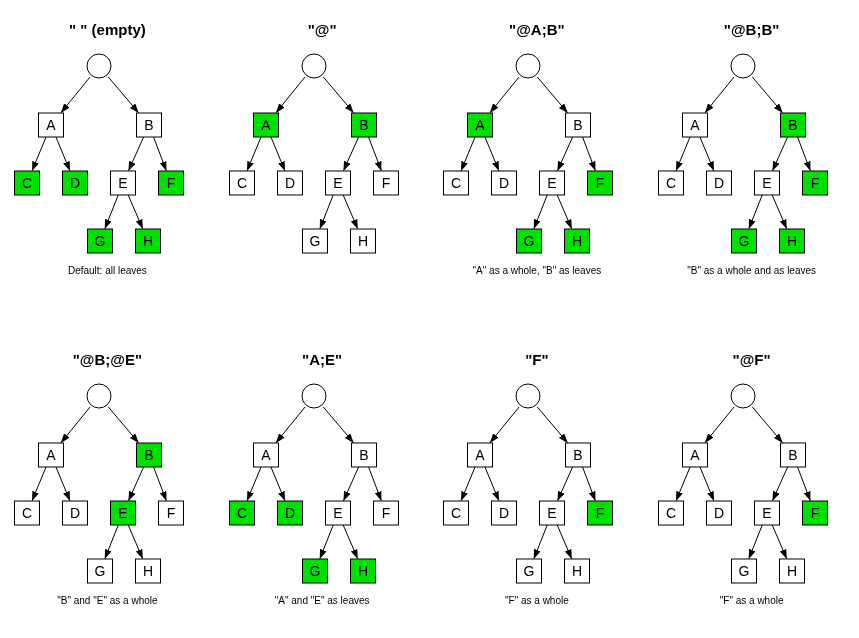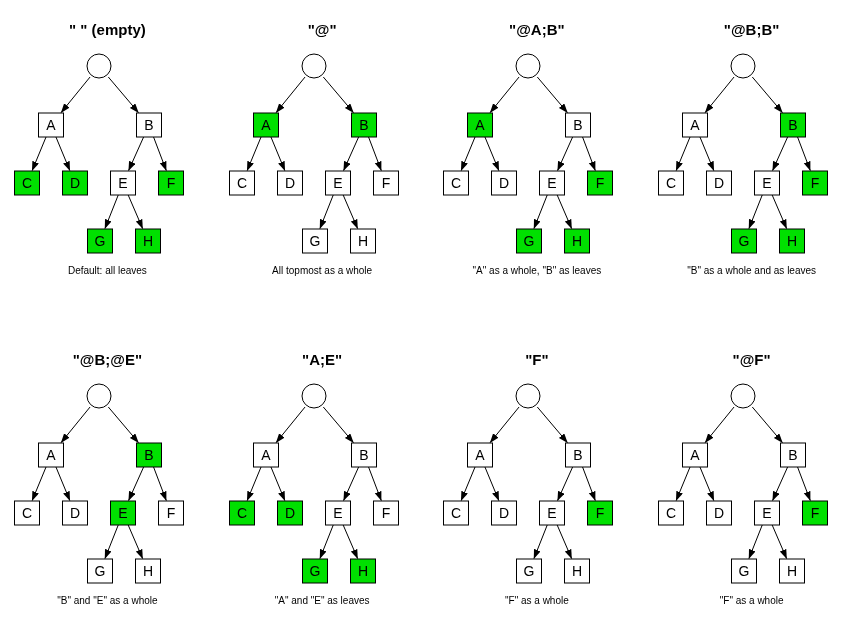--- a/index.html
+++ b/index.html
@@ -159,21 +159,20 @@
         </g>
         <g>
           <rect x="87.5" y="183" width="25" height="24" class="node-shape" fill="#ffffff"></rect>
           <text x="100" y="200" text-anchor="middle">G</text>
         </g>
         <g>
           <rect x="135.5" y="183" width="25" height="24" class="node-shape" fill="#ffffff"></rect>
           <text x="148" y="200" text-anchor="middle">H</text>
         </g>
       </svg>
-    <div class="caption">All topmost as a whole</div>
   </figure>
 
   <figure class="panel">
     <figcaption class="title">"@A;B"</figcaption>
     <svg class="tree" width="215" height="210" viewBox="0 0 215 210" xmlns="http://www.w3.org/2000/svg">
         <defs>
           <marker id="arrow-2" markerWidth="10" markerHeight="8" refX="9" refY="3.5" orient="auto" markerUnits="userSpaceOnUse">
             <path d="M0,0 L9.5,3.5 L0,7 Z" fill="#000000"></path>
           </marker>
         </defs>

